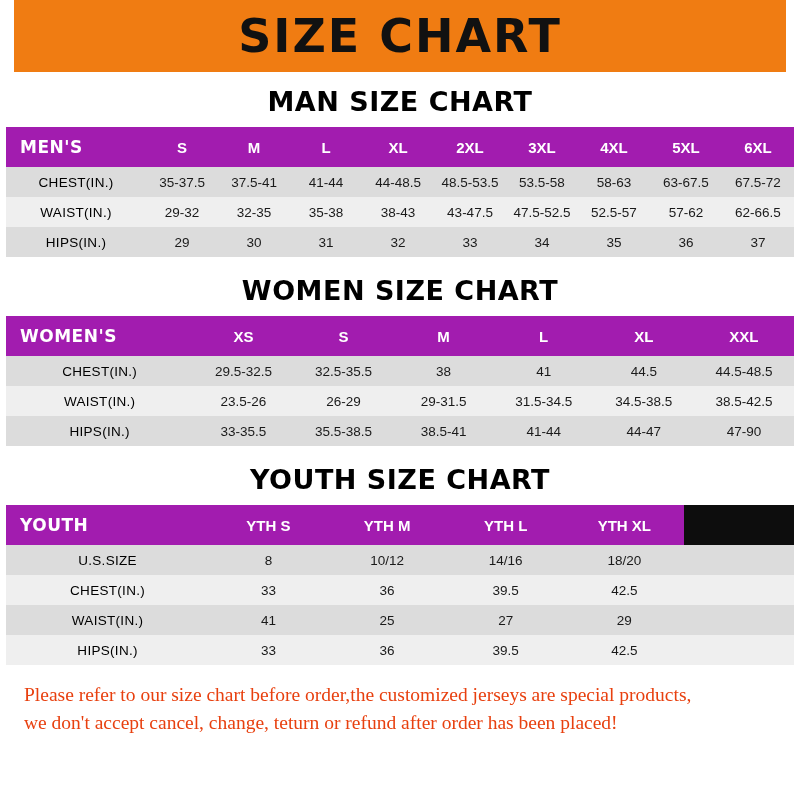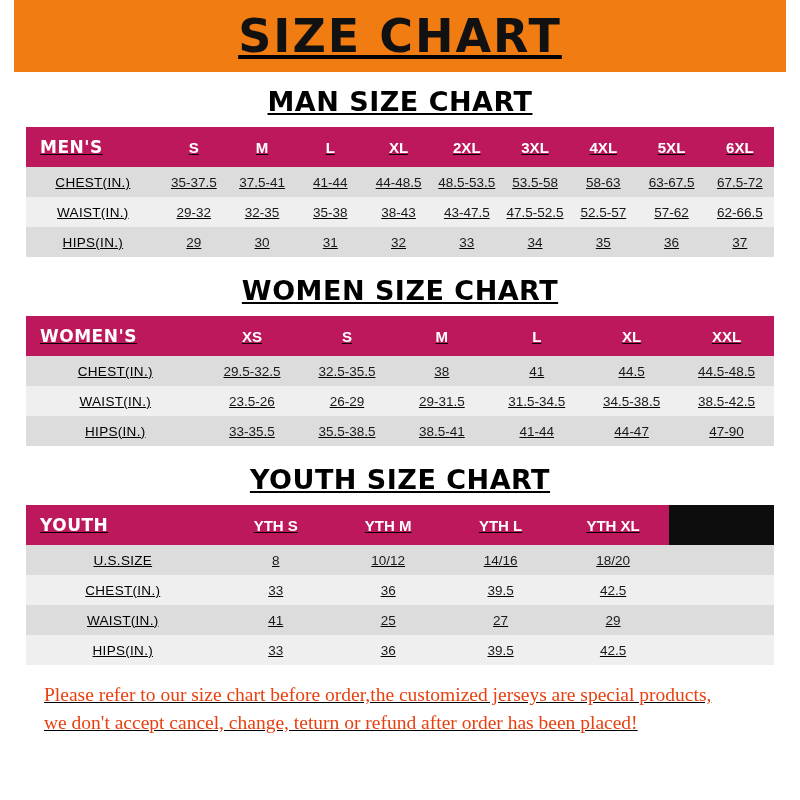--- a/index.html
+++ b/index.html
@@ -12,21 +12,20 @@
     background: #ffffff;
     font-family: "Liberation Sans", sans-serif;
     overflow: hidden;
   }
   .page {
     position: relative;
     width: 800px;
     height: 752px;
     box-sizing: border-box;
     background: #ffffff;
-    text-decoration: underline;
   }
   
   .header-band {
     position: relative;
     height: 72px;
     background: #f07c12;
     display: flex;
     align-items: center;
     justify-content: center;
   }
@@ -51,21 +50,21 @@
     font-weight: bold;
     font-size: 46px;
     letter-spacing: 2px;
     color: #111111;
     line-height: 1;
     position: relative;
     z-index: 2;
   }
 
   .content {
-    padding: 0 26px;
+    padding: 0 6px;
     box-sizing: border-box;
   }
 
   .section-title {
     text-align: center;
     font-family: "DejaVu Sans", sans-serif;
     font-weight: bold;
     font-size: 27px;
     letter-spacing: 0.5px;
     color: #000000;
@@ -82,21 +81,21 @@
   table.size-table td {
     text-align: center;
     vertical-align: middle;
     font-size: 13.5px;
     color: #1a1a1a;
     font-family: "Liberation Sans", sans-serif;
     padding: 0;
     height: 30px;
   }
   table.size-table thead th {
-    background: #be185d;
+    background: #a21caf;
     color: #ffffff;
     font-weight: bold;
     font-size: 15px;
     height: 40px;
   }
   table.size-table thead th.rowhead {
     text-align: left;
     padding-left: 14px;
     font-family: "DejaVu Sans", sans-serif;
     font-size: 17px;

